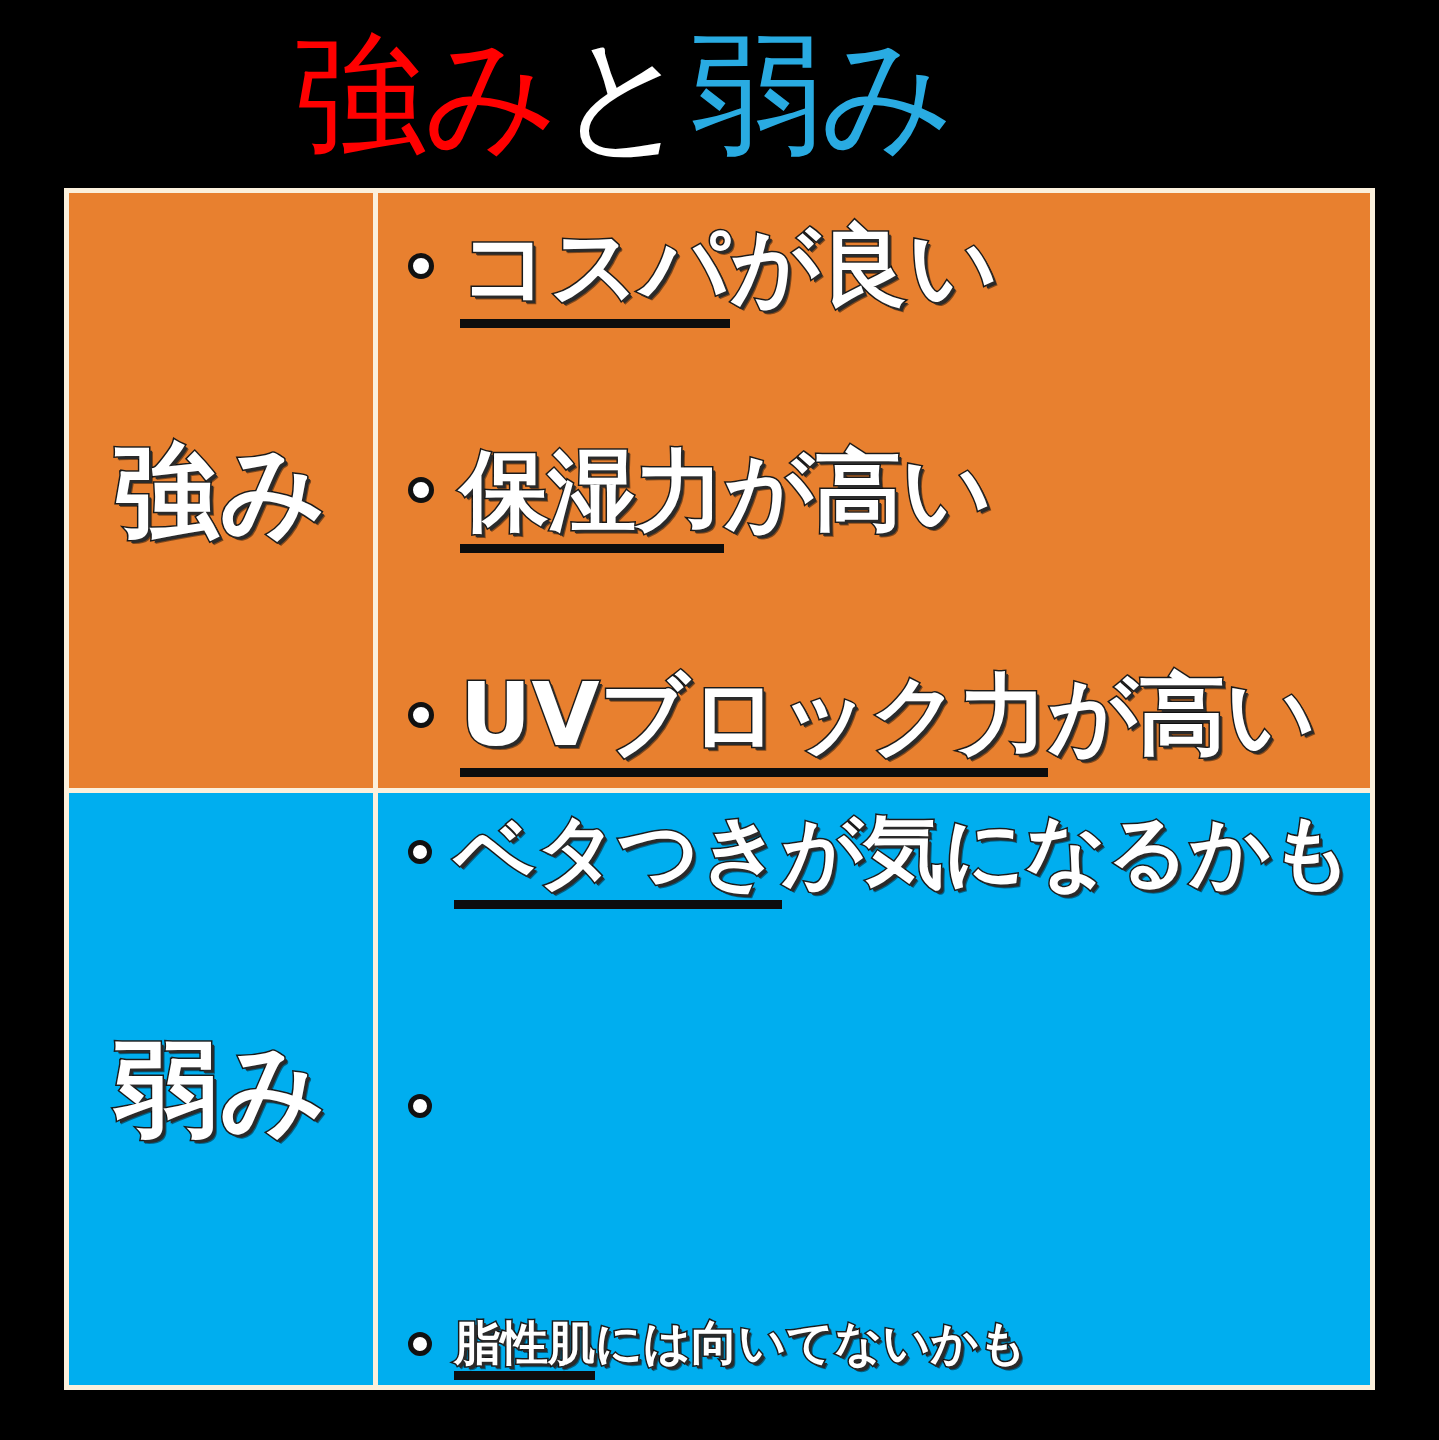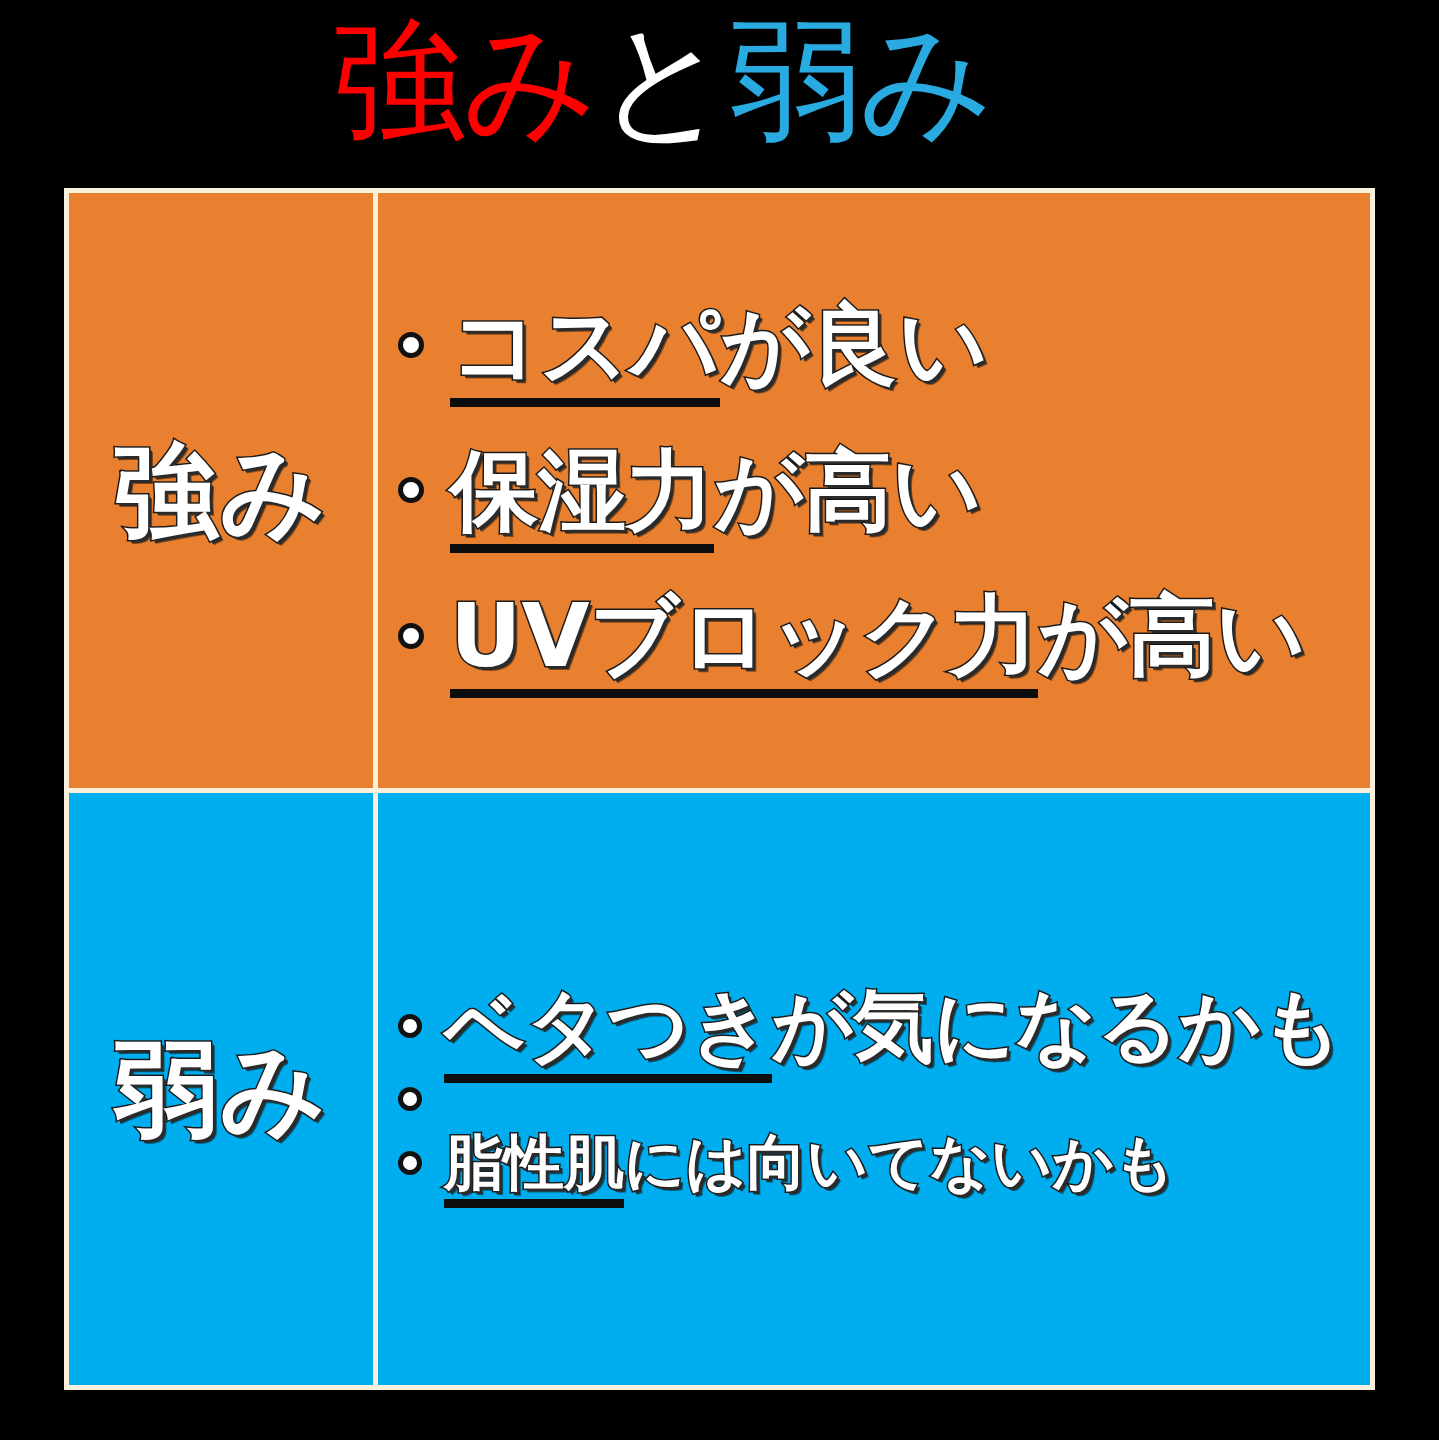--- a/index.html
+++ b/index.html
@@ -16,23 +16,22 @@
   }
 
   
   #title-area {
     position: absolute;
     left: 0;
     top: 14px;
     width: 1247px;
     height: 160px;
     display: flex;
-    align-items: flex-start;
+    align-items: center;
     justify-content: center;
-    margin-left: 39px;
   }
   #title-text {
     font-size: 132px;
     line-height: 1;
     font-weight: 400;
     letter-spacing: -2px;
     white-space: nowrap;
     font-family: "DejaVu Sans", "Liberation Sans", sans-serif;
   }
   #title-text .seg { display: inline; }
@@ -73,22 +72,22 @@
     border-right: 5px solid #FBF0DC;
     display: flex;
     align-items: center;
     justify-content: center;
   }
   .items-cell {
     flex: 1 1 auto;
     box-sizing: border-box;
     display: flex;
     flex-direction: column;
-    justify-content: center;
-    padding-left: 20px;
+    justify-content: space-between;
+    padding-left: 30px;
   }
 
   
   .outlined {
     color: #FFFFFF;
     font-family: "DejaVu Sans", "Liberation Sans", sans-serif;
     font-weight: 700;
     -webkit-text-stroke: 3px #1a1a1a;
     paint-order: stroke fill;
     text-shadow:
@@ -102,21 +101,21 @@
     white-space: nowrap;
   }
 
   
   .bullet-item {
     display: flex;
     align-items: center;
     white-space: nowrap;
   }
   #row-strength .bullet-item { margin: 27px 0; }
-  #row-weakness .bullet-item { margin: 10px 0; }
+  #row-weakness .bullet-item { margin: 17px 0; }
 
   .bullet-dot {
     flex: 0 0 auto;
     width: 26px;
     height: 26px;
     border-radius: 50%;
     background: #FFFFFF;
     border: 5px solid #111111;
     box-sizing: border-box;
     margin-right: 26px;
@@ -127,21 +126,21 @@
     letter-spacing: 0px;
   }
   .item-text .u {
     border-bottom: 9px solid #0d0d0d;
     padding-bottom: 2px;
   }
 
   
   #row-weakness .item-text { font-size: 80px; }
   #row-weakness .bullet-dot { width: 24px; height: 24px; margin-right: 22px; }
-  #row-weakness .item-3 { font-size: 60px; }
+  #row-weakness .item-3 { font-size: 47px; font-family: Liberation Serif, serif; }
 </style>
 </head>
 <body>
 
 <div id="title-area">
   <div id="title-text">
     <span class="seg seg-strength">強み</span><span class="seg seg-conj">と</span><span class="seg seg-weakness">弱み</span>
   </div>
 </div>
 

